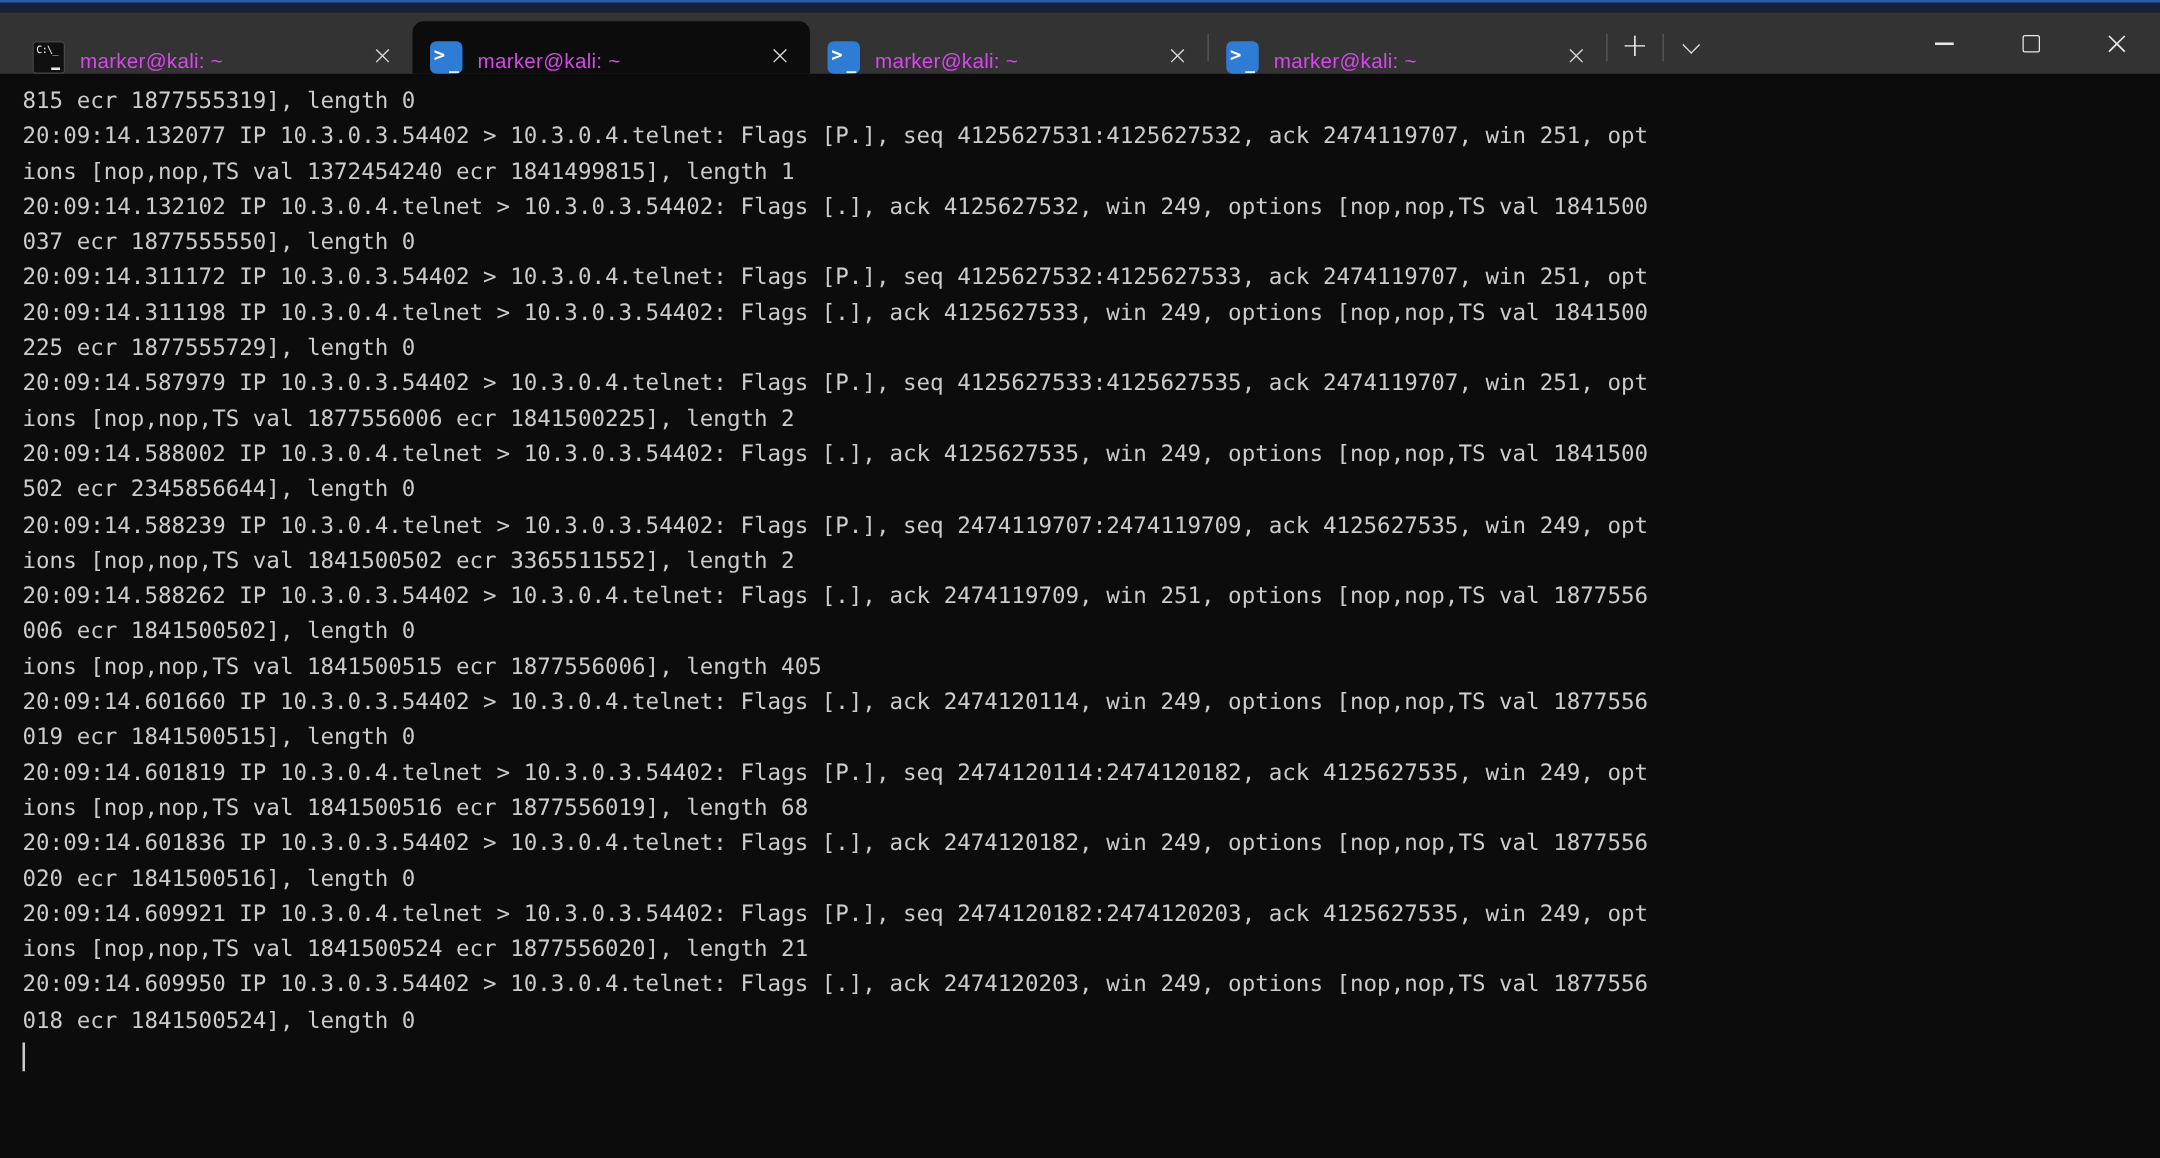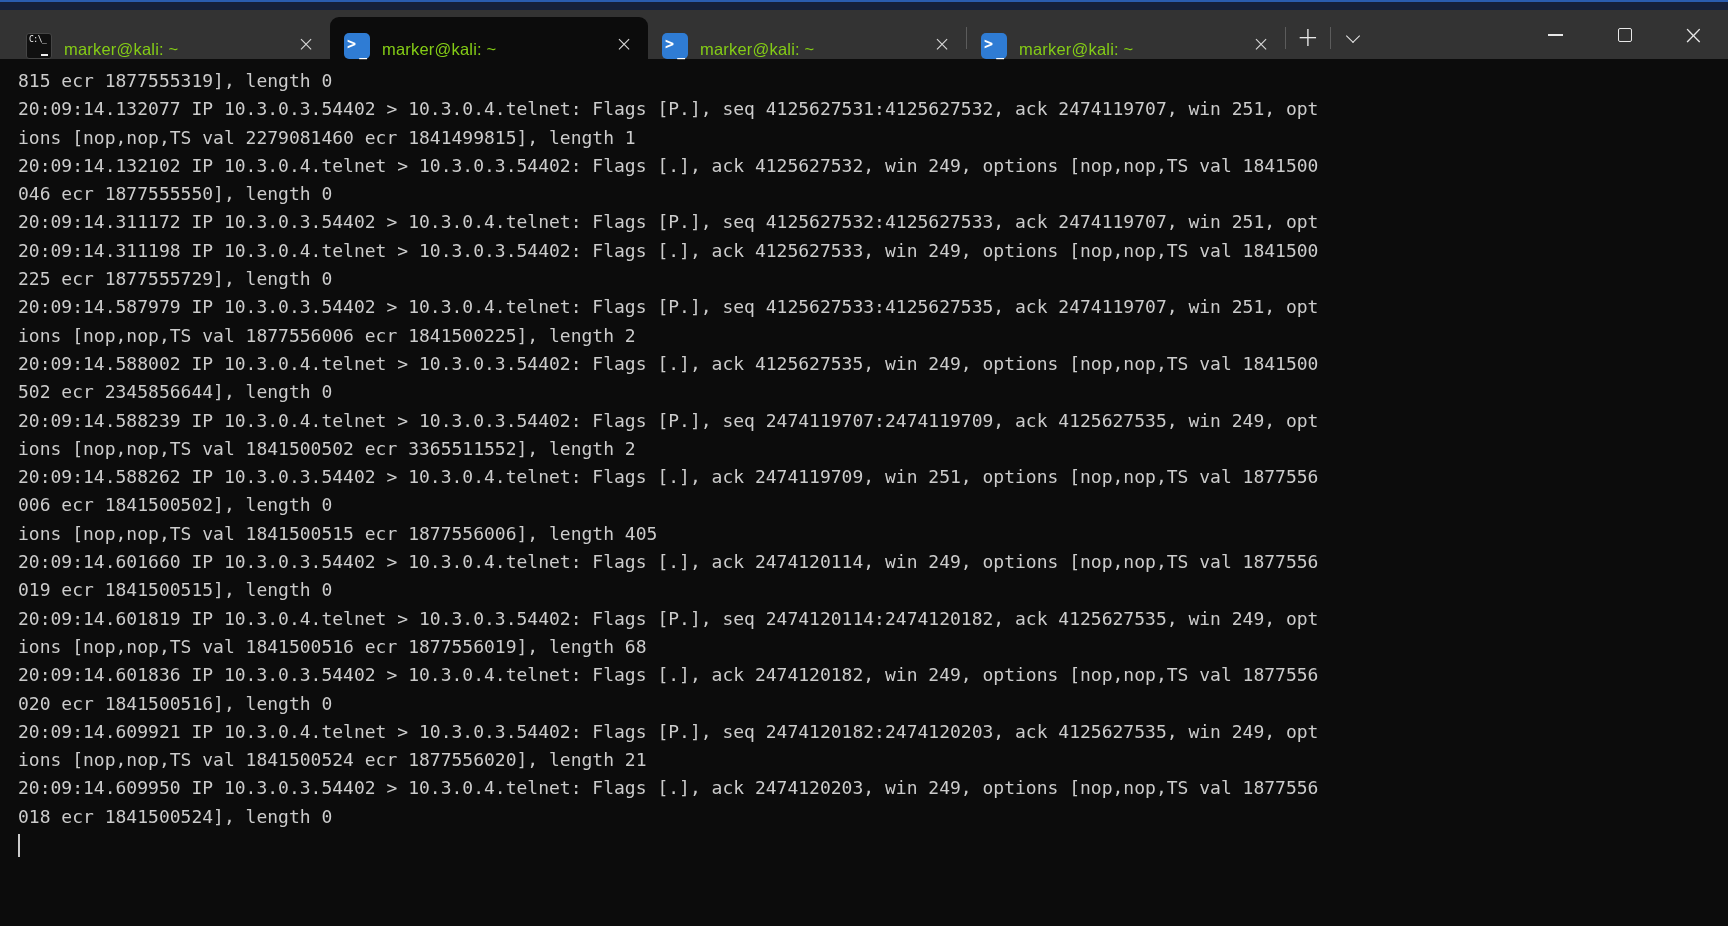--- a/index.html
+++ b/index.html
@@ -21,21 +21,21 @@
     padding:7px 0 0 12px; position:relative;
   }
   .tab-strip { display:flex; align-items:stretch; }
   .tab {
     width:318px; display:flex; align-items:flex-end; padding:0 8px 0 14px;
     color:#f0f0f0; cursor:default; position:relative;
   }
   .tab.active { background:#0c0c0c; border-radius:9px 9px 0 0; }
   .tab-label {
     flex:1; font-family:"Liberation Sans", sans-serif; font-size:16.5px;
-    color:#84cc16; white-space:nowrap; overflow:hidden; letter-spacing:0.2px;
+    color:#d946ef; white-space:nowrap; overflow:hidden; letter-spacing:0.2px;
   }
   .tab-close {
     width:32px; height:30px; display:flex; align-items:center; justify-content:center;
     color:#d8d8d8; font-family:"DejaVu Sans", sans-serif; font-size:21px; font-weight:300;
   }
   .tab-sep { width:1px; height:22px; background:#5c5c5c; align-self:center; }
 
   
   .ps-icon {
     width:26px; height:26px; background:#2f7cd4; border-radius:5px;
@@ -154,23 +154,23 @@
     </div>
     <div class="win-btn">
       <span class="close-glyph">×</span>
     </div>
   </div>
 </div>
 
 <div class="terminal" id="terminal">
     <div class="t-line">815 ecr 1877555319], length 0</div>
     <div class="t-line">20:09:14.132077 IP 10.3.0.3.54402 &gt; 10.3.0.4.telnet: Flags [P.], seq 4125627531:4125627532, ack 2474119707, win 251, opt</div>
-    <div class="t-line">ions [nop,nop,TS val 2279081460 ecr 1841499815], length 1</div>
+    <div class="t-line">ions [nop,nop,TS val 1372454240 ecr 1841499815], length 1</div>
     <div class="t-line">20:09:14.132102 IP 10.3.0.4.telnet &gt; 10.3.0.3.54402: Flags [.], ack 4125627532, win 249, options [nop,nop,TS val 1841500</div>
-    <div class="t-line">046 ecr 1877555550], length 0</div>
+    <div class="t-line">037 ecr 1877555550], length 0</div>
     <div class="t-line">20:09:14.311172 IP 10.3.0.3.54402 &gt; 10.3.0.4.telnet: Flags [P.], seq 4125627532:4125627533, ack 2474119707, win 251, opt</div>
     <div class="t-line">20:09:14.311198 IP 10.3.0.4.telnet &gt; 10.3.0.3.54402: Flags [.], ack 4125627533, win 249, options [nop,nop,TS val 1841500</div>
     <div class="t-line">225 ecr 1877555729], length 0</div>
     <div class="t-line">20:09:14.587979 IP 10.3.0.3.54402 &gt; 10.3.0.4.telnet: Flags [P.], seq 4125627533:4125627535, ack 2474119707, win 251, opt</div>
     <div class="t-line">ions [nop,nop,TS val 1877556006 ecr 1841500225], length 2</div>
     <div class="t-line">20:09:14.588002 IP 10.3.0.4.telnet &gt; 10.3.0.3.54402: Flags [.], ack 4125627535, win 249, options [nop,nop,TS val 1841500</div>
     <div class="t-line">502 ecr 2345856644], length 0</div>
     <div class="t-line">20:09:14.588239 IP 10.3.0.4.telnet &gt; 10.3.0.3.54402: Flags [P.], seq 2474119707:2474119709, ack 4125627535, win 249, opt</div>
     <div class="t-line">ions [nop,nop,TS val 1841500502 ecr 3365511552], length 2</div>
     <div class="t-line">20:09:14.588262 IP 10.3.0.3.54402 &gt; 10.3.0.4.telnet: Flags [.], ack 2474119709, win 251, options [nop,nop,TS val 1877556</div>

